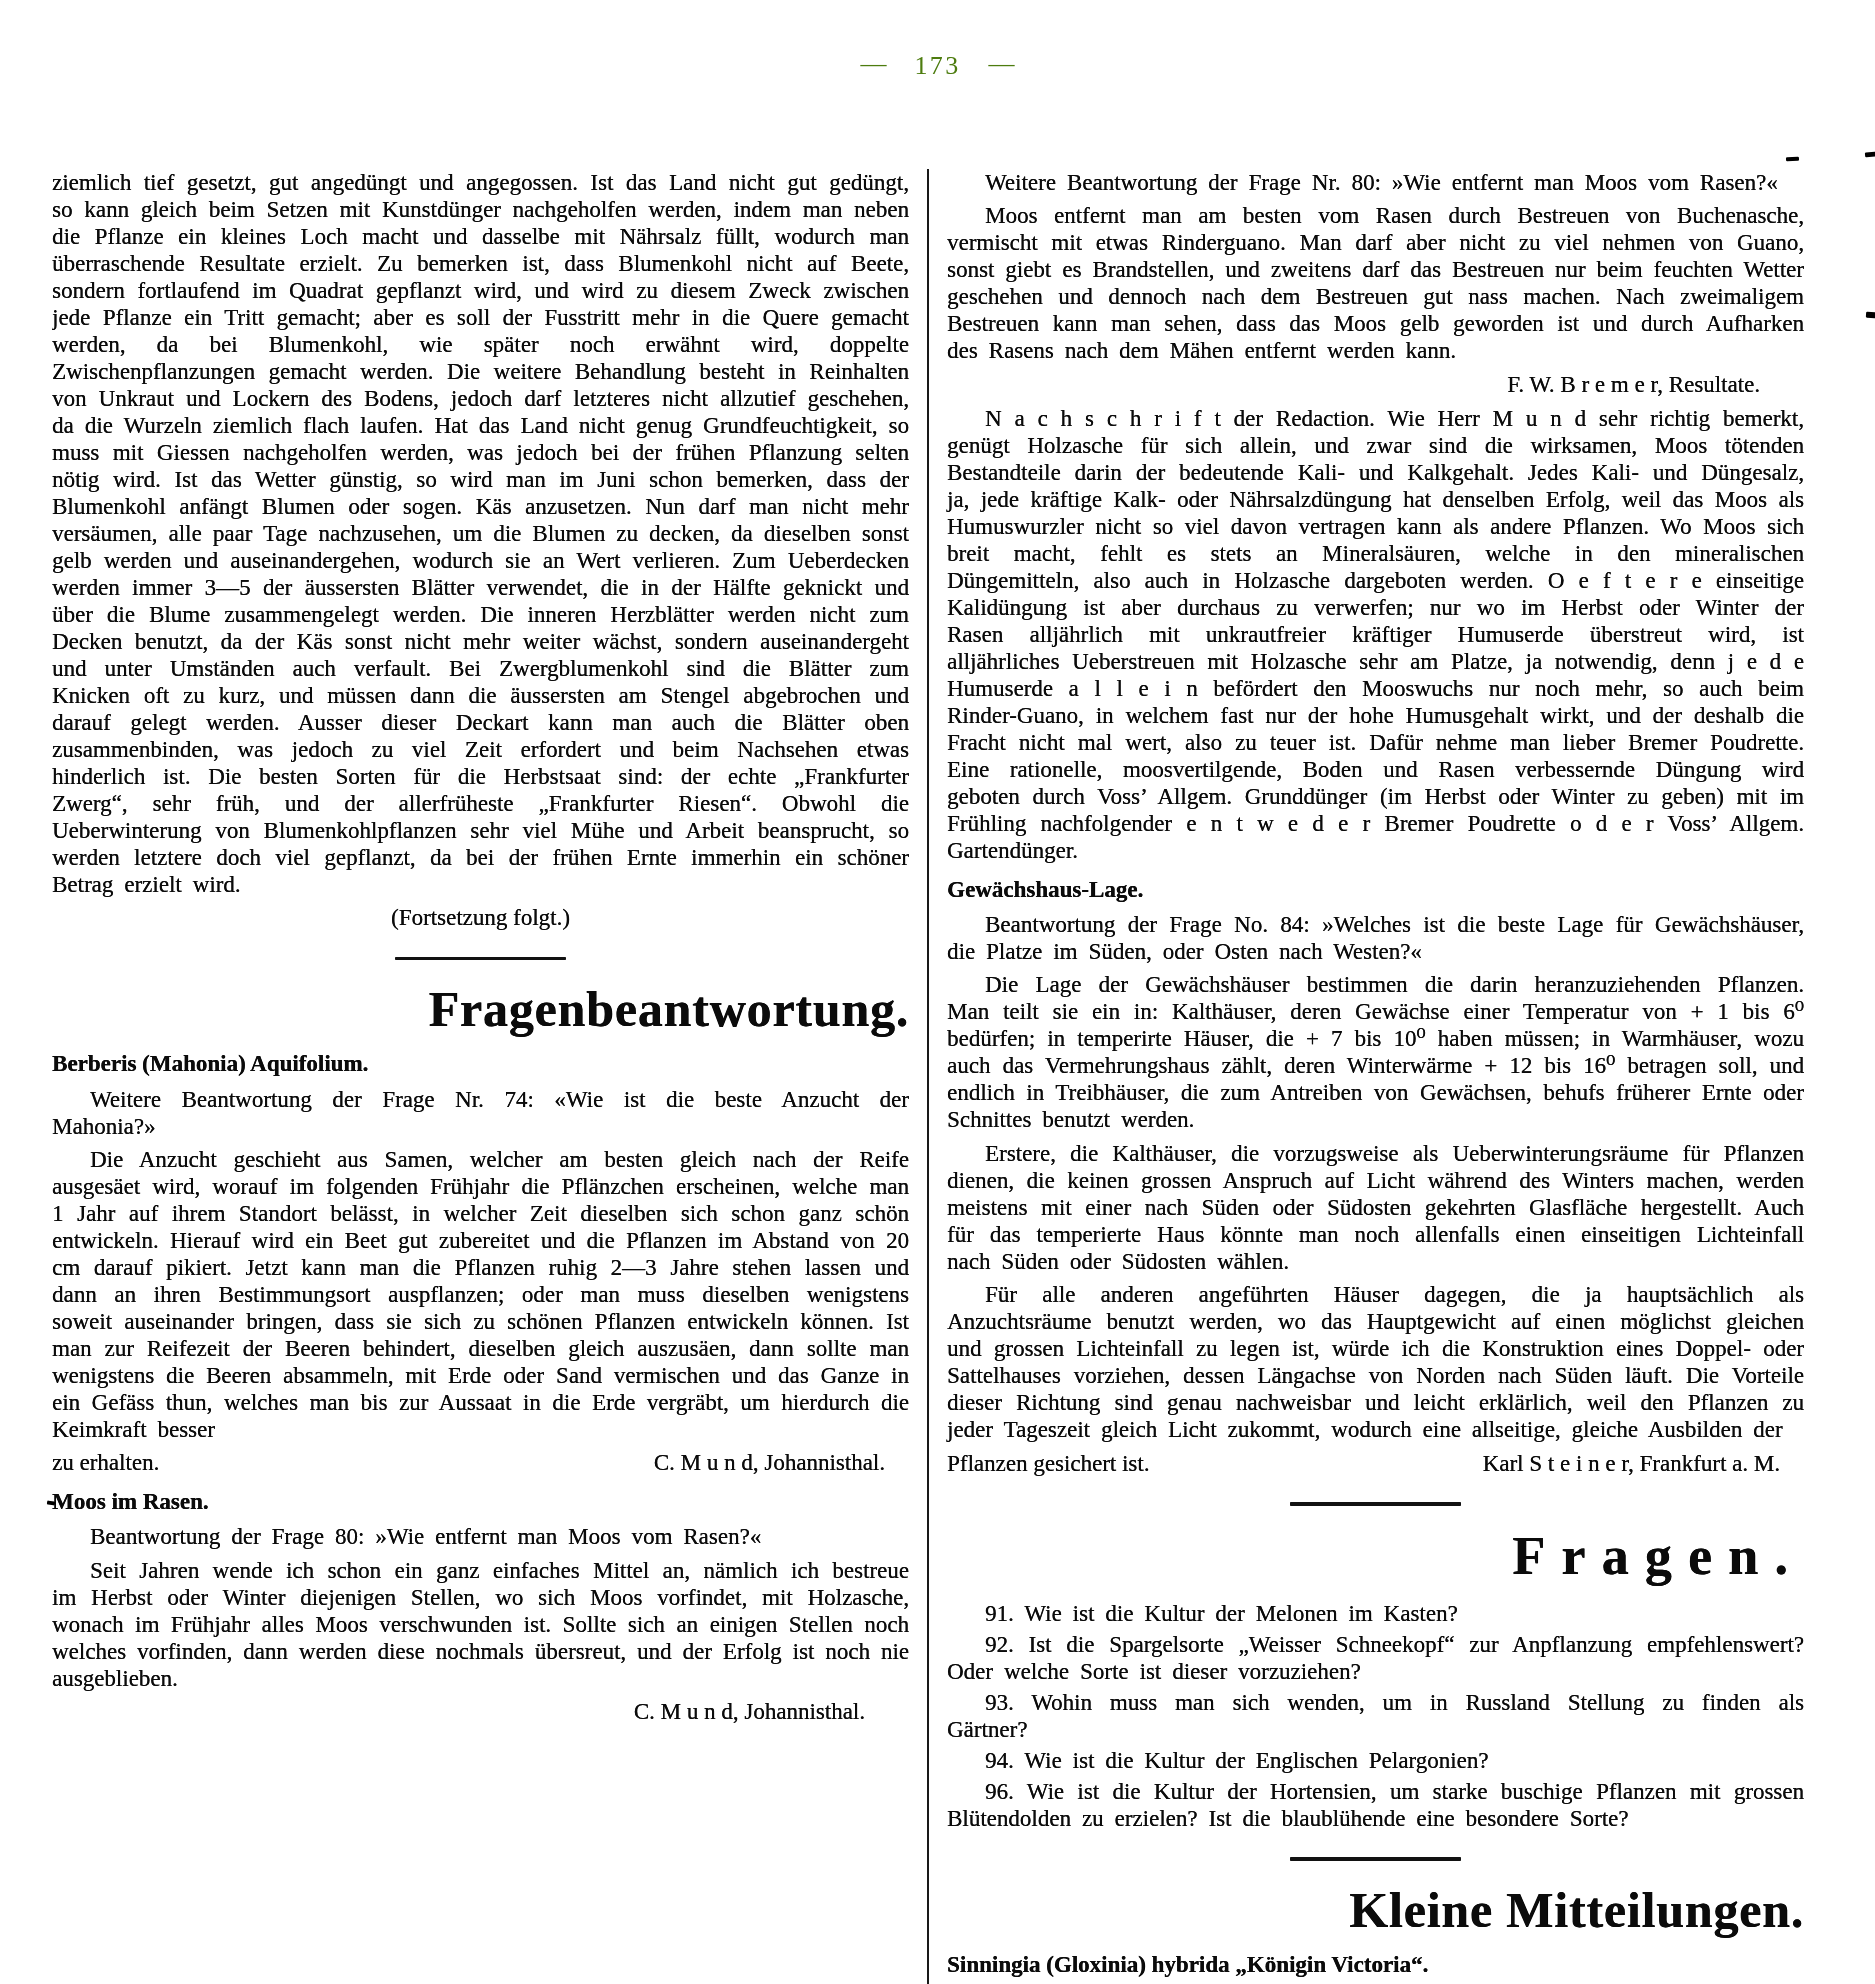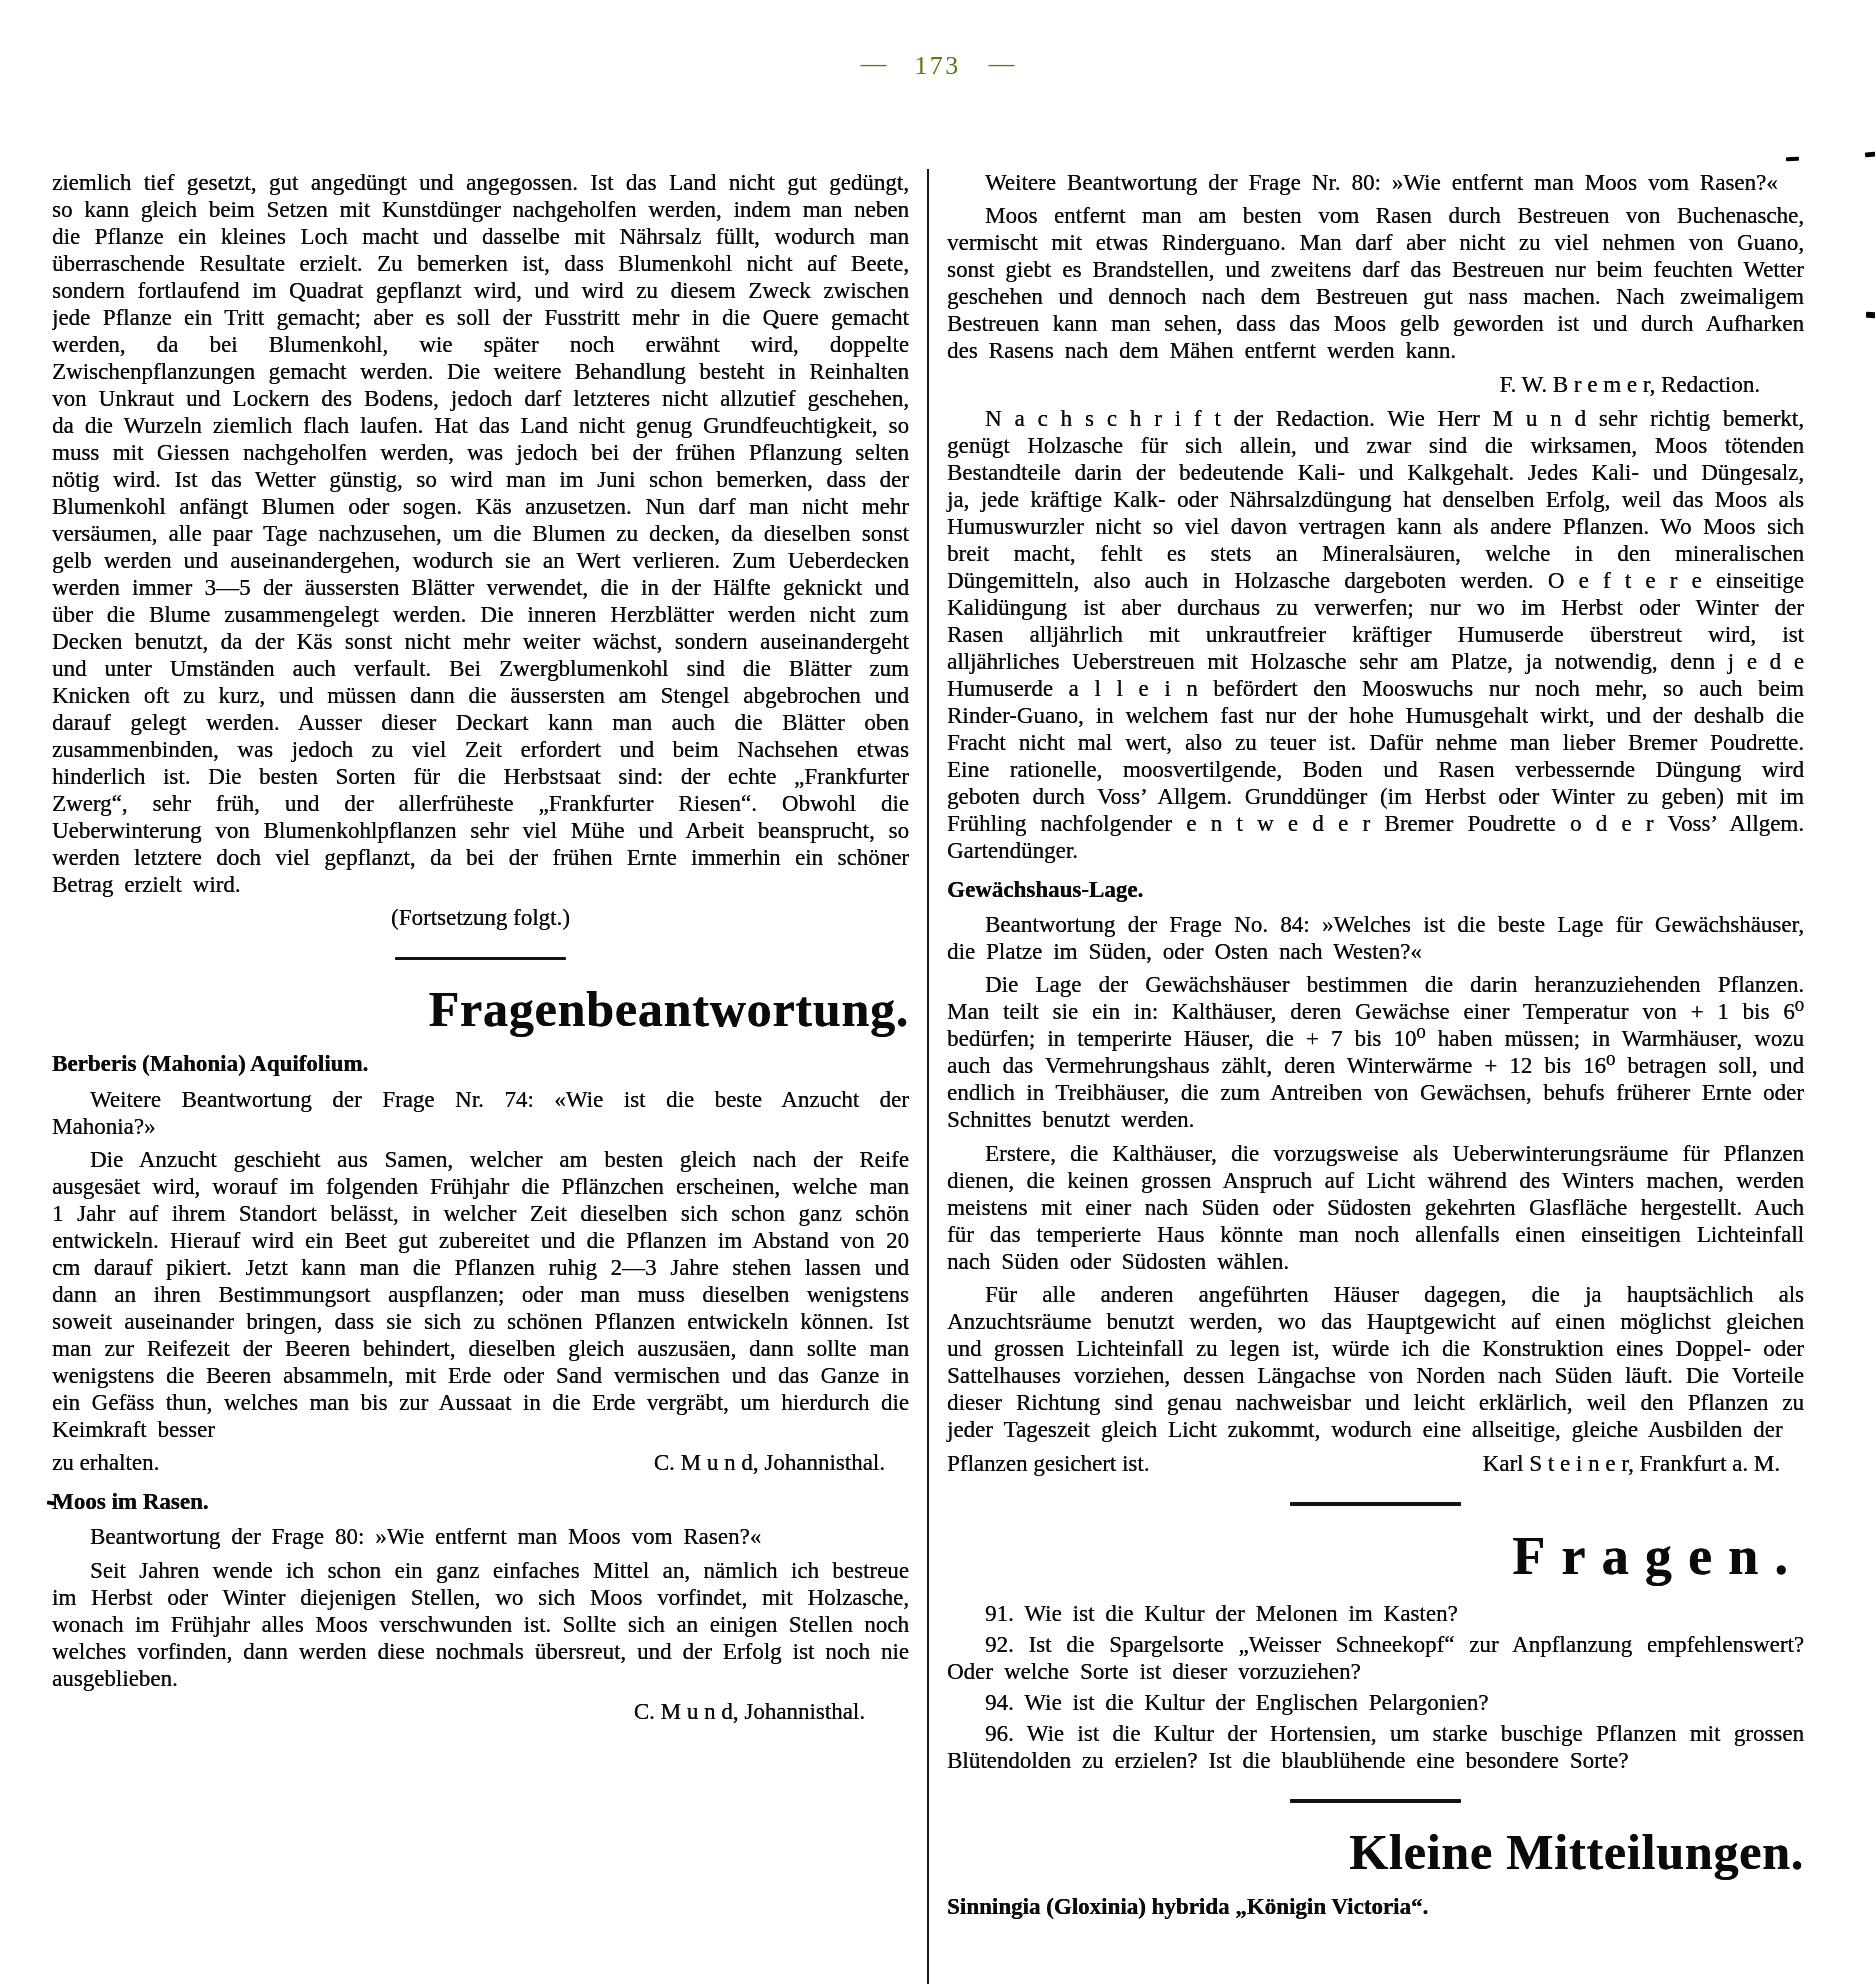--- a/index.html
+++ b/index.html
@@ -92,35 +92,36 @@
         </div>
         <div class="article-subheading">Moos im Rasen.</div>
         <div class="paragraph indent">Beantwortung der Frage 80: »Wie entfernt man Moos vom Rasen?«</div>
         <div class="paragraph indent">Seit Jahren wende ich schon ein ganz einfaches Mittel an, nämlich ich bestreue im Herbst oder Winter diejenigen Stellen, wo sich Moos vorfindet, mit Holzasche, wonach im Frühjahr alles Moos verschwunden ist. Sollte sich an einigen Stellen noch welches vorfinden, dann werden diese nochmals übersreut, und der Erfolg ist noch nie ausgeblieben.</div>
         <div class="signature">C. M u n d, Johannisthal.</div>
       </div>
     <div class="col-divider"></div>
     <div class="column right-col" id="col-right">
         <div class="paragraph indent">Weitere Beantwortung der Frage Nr. 80: »Wie entfernt man Moos vom Rasen?«</div>
         <div class="paragraph indent">Moos entfernt man am besten vom Rasen durch Bestreuen von Buchenasche, vermischt mit etwas Rinderguano. Man darf aber nicht zu viel nehmen von Guano, sonst giebt es Brandstellen, und zweitens darf das Bestreuen nur beim feuchten Wetter geschehen und dennoch nach dem Bestreuen gut nass machen. Nach zweimaligem Bestreuen kann man sehen, dass das Moos gelb geworden ist und durch Aufharken des Rasens nach dem Mähen entfernt werden kann.</div>
-        <div class="signature">F. W. B r e m e r, Redaction.</div>
+        <div class="signature">F. W. B r e m e r, Resultate.</div>
         <div class="paragraph indent">N a c h s c h r i f t der Redaction. Wie Herr M u n d sehr richtig bemerkt, genügt Holzasche für sich allein, und zwar sind die wirksamen, Moos tötenden Bestandteile darin der bedeutende Kali- und Kalkgehalt. Jedes Kali- und Düngesalz, ja, jede kräftige Kalk- oder Nährsalzdüngung hat denselben Erfolg, weil das Moos als Humuswurzler nicht so viel davon vertragen kann als andere Pflanzen. Wo Moos sich breit macht, fehlt es stets an Mineralsäuren, welche in den mineralischen Düngemitteln, also auch in Holzasche dargeboten werden. O e f t e r e einseitige Kalidüngung ist aber durchaus zu verwerfen; nur wo im Herbst oder Winter der Rasen alljährlich mit unkrautfreier kräftiger Humuserde überstreut wird, ist alljährliches Ueberstreuen mit Holzasche sehr am Platze, ja notwendig, denn j e d e Humuserde a l l e i n befördert den Mooswuchs nur noch mehr, so auch beim Rinder-Guano, in welchem fast nur der hohe Humusgehalt wirkt, und der deshalb die Fracht nicht mal wert, also zu teuer ist. Dafür nehme man lieber Bremer Poudrette. Eine rationelle, moosvertilgende, Boden und Rasen verbessernde Düngung wird geboten durch Voss’ Allgem. Grunddünger (im Herbst oder Winter zu geben) mit im Frühling nachfolgender e n t w e d e r Bremer Poudrette o d e r Voss’ Allgem. Gartendünger.</div>
         <div class="article-subheading">Gewächshaus-Lage.</div>
         <div class="paragraph indent">Beantwortung der Frage No. 84: »Welches ist die beste Lage für Gewächshäuser, die Platze im Süden, oder Osten nach Westen?«</div>
         <div class="paragraph indent">Die Lage der Gewächshäuser bestimmen die darin heranzuziehenden Pflanzen. Man teilt sie ein in: Kalthäuser, deren Gewächse einer Temperatur von + 1 bis 6⁰ bedürfen; in temperirte Häuser, die + 7 bis 10⁰ haben müssen; in Warmhäuser, wozu auch das Vermehrungshaus zählt, deren Winterwärme + 12 bis 16⁰ betragen soll, und endlich in Treibhäuser, die zum Antreiben von Gewächsen, behufs früherer Ernte oder Schnittes benutzt werden.</div>
         <div class="paragraph indent">Erstere, die Kalthäuser, die vorzugsweise als Ueberwinterungsräume für Pflanzen dienen, die keinen grossen Anspruch auf Licht während des Winters machen, werden meistens mit einer nach Süden oder Südosten gekehrten Glasfläche hergestellt. Auch für das temperierte Haus könnte man noch allenfalls einen einseitigen Lichteinfall nach Süden oder Südosten wählen.</div>
         <div class="paragraph indent">Für alle anderen angeführten Häuser dagegen, die ja hauptsächlich als Anzuchtsräume benutzt werden, wo das Hauptgewicht auf einen möglichst gleichen und grossen Lichteinfall zu legen ist, würde ich die Konstruktion eines Doppel- oder Sattelhauses vorziehen, dessen Längachse von Norden nach Süden läuft. Die Vorteile dieser Richtung sind genau nachweisbar und leicht erklärlich, weil den Pflanzen zu jeder Tageszeit gleich Licht zukommt, wodurch eine allseitige, gleiche Ausbilden der</div>
         <div class="signature-line">
           <span>Pflanzen gesichert ist.</span>
           <span class="sig-name">Karl S t e i n e r, Frankfurt a. M.</span>
         </div>
         <div class="section-divider"></div>
         <div class="section-heading spread">Fragen.</div>
         <div class="question-item">91. Wie ist die Kultur der Melonen im Kasten?</div>
         <div class="question-item">92. Ist die Spargelsorte „Weisser Schneekopf“ zur Anpflanzung empfehlenswert? Oder welche Sorte ist dieser vorzuziehen?</div>
+        <div class="question-item">93. Wohin muss man sich wenden, um in Russland Stellung zu finden als Gärtner?</div>
         <div class="question-item">94. Wie ist die Kultur der Englischen Pelargonien?</div>
         <div class="question-item">96. Wie ist die Kultur der Hortensien, um starke buschige Pflanzen mit grossen Blütendolden zu erzielen? Ist die blaublühende eine besondere Sorte?</div>
         <div class="section-divider"></div>
         <div class="section-heading">Kleine Mitteilungen.</div>
         <div class="article-subheading">Sinningia (Gloxinia) hybrida „Königin Victoria“.</div>
       </div>
   </div>
 
   <div class="artifact" id="artifact-speck-1"></div>
   <div class="artifact" id="artifact-speck-2"></div>

